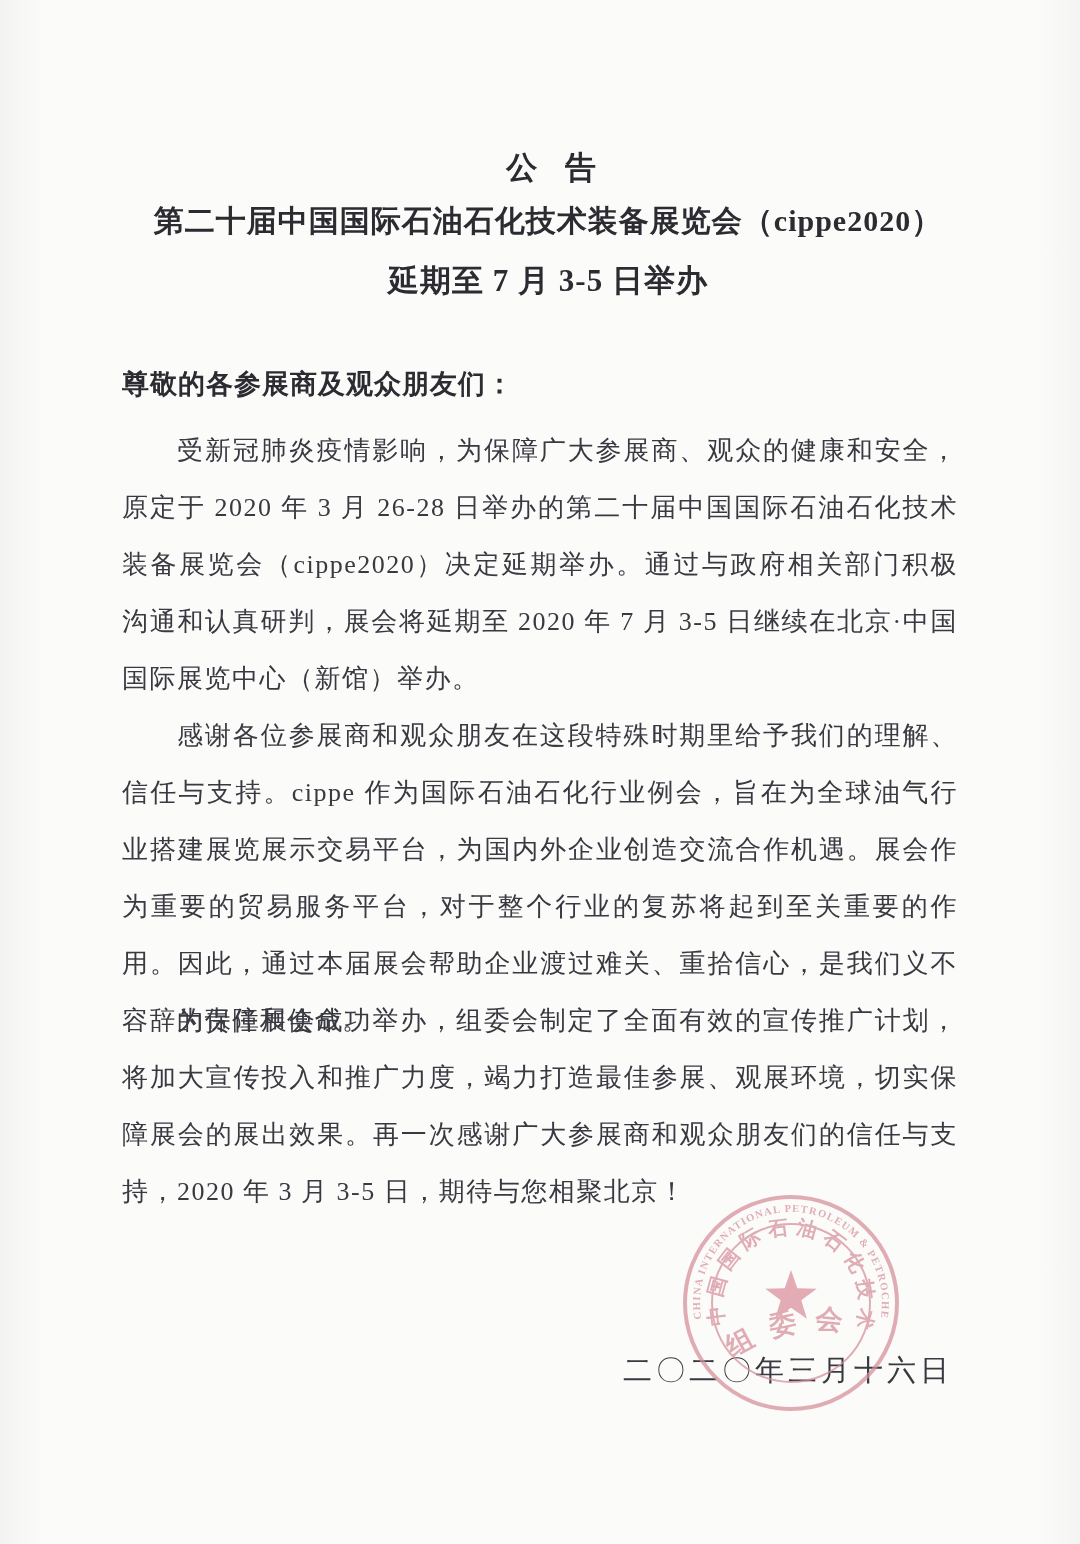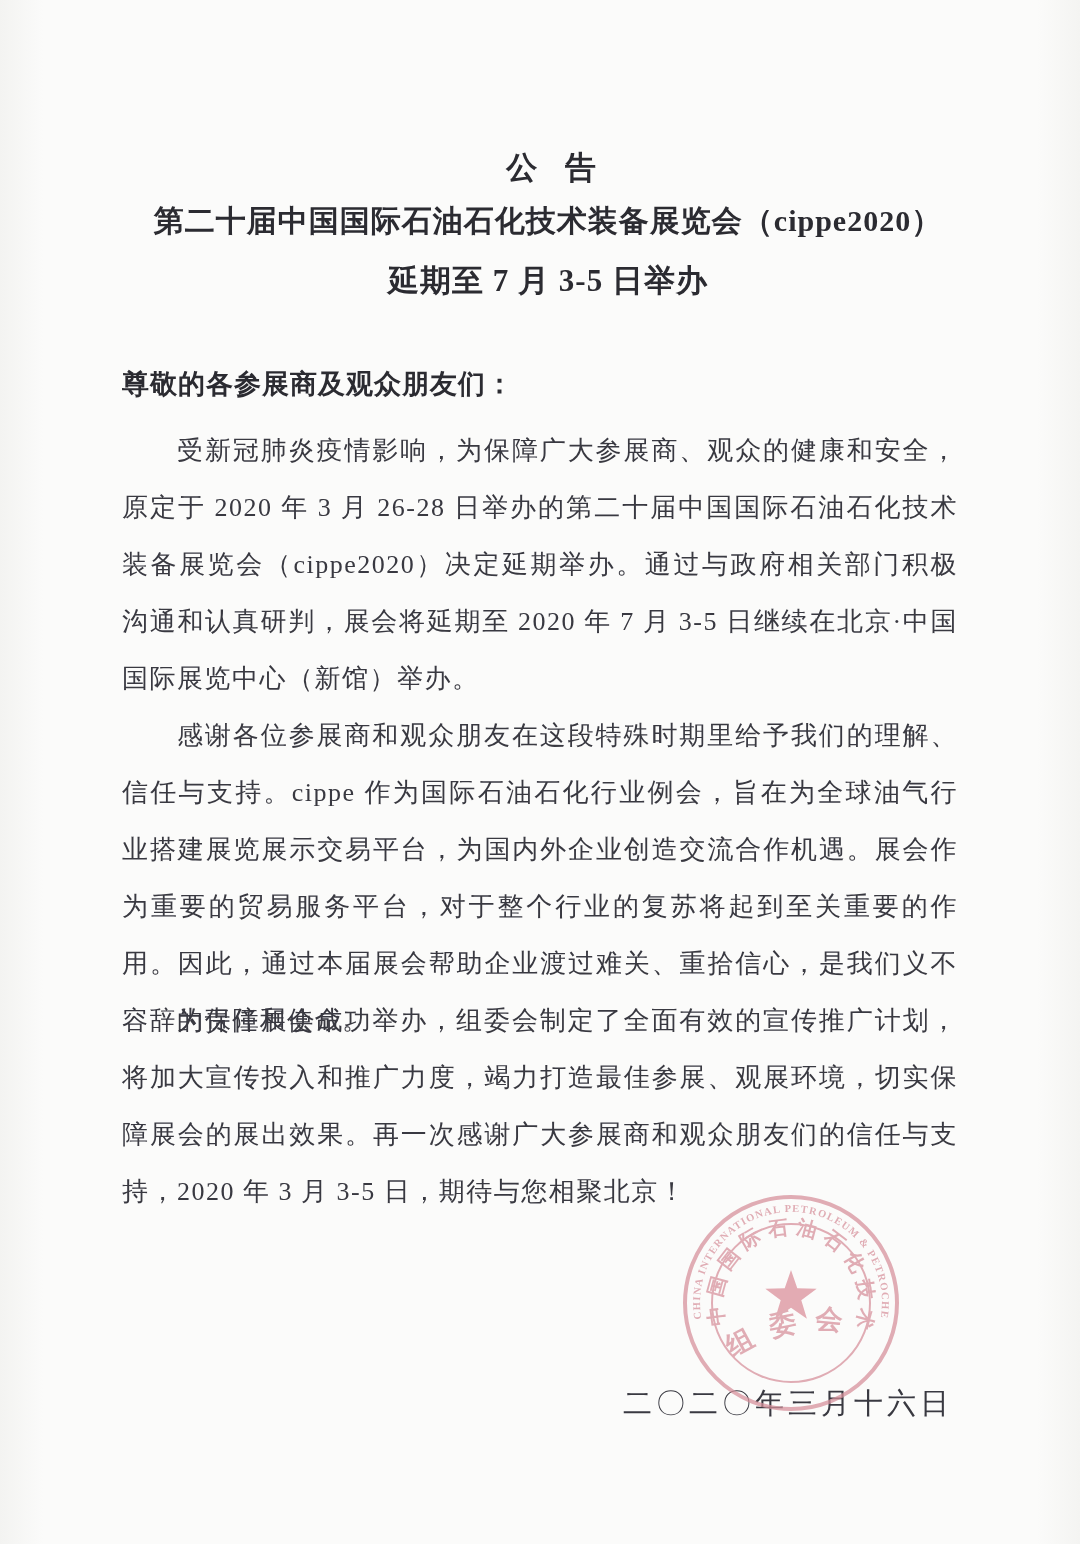--- a/index.html
+++ b/index.html
@@ -58,21 +58,21 @@
   }
   .body-para.p1{top:422px;}
   .body-para.p2{top:707px;}
   .body-para.p3{top:992px;}
   .sig-line{
     position:absolute;margin:0;
     font-size:29px;color:var(--ink);
     letter-spacing:1px;white-space:nowrap;
   }
   .sig-org{top:1288px;right:123px;}
-  .sig-date{top:1384px;right:127px;letter-spacing:4px;}
+  .sig-date{top:1351px;right:127px;letter-spacing:4px;}
   .seal{
     position:absolute;left:658px;top:1170px;
     width:266px;height:266px;
     opacity:0.72;
     pointer-events:none;
   }
   .seal text{fill:var(--seal);}
   .seal .ring{stroke:var(--seal);fill:none;}
   .seal .en-ring{
     font-family:"Liberation Serif","DejaVu Serif",serif;

